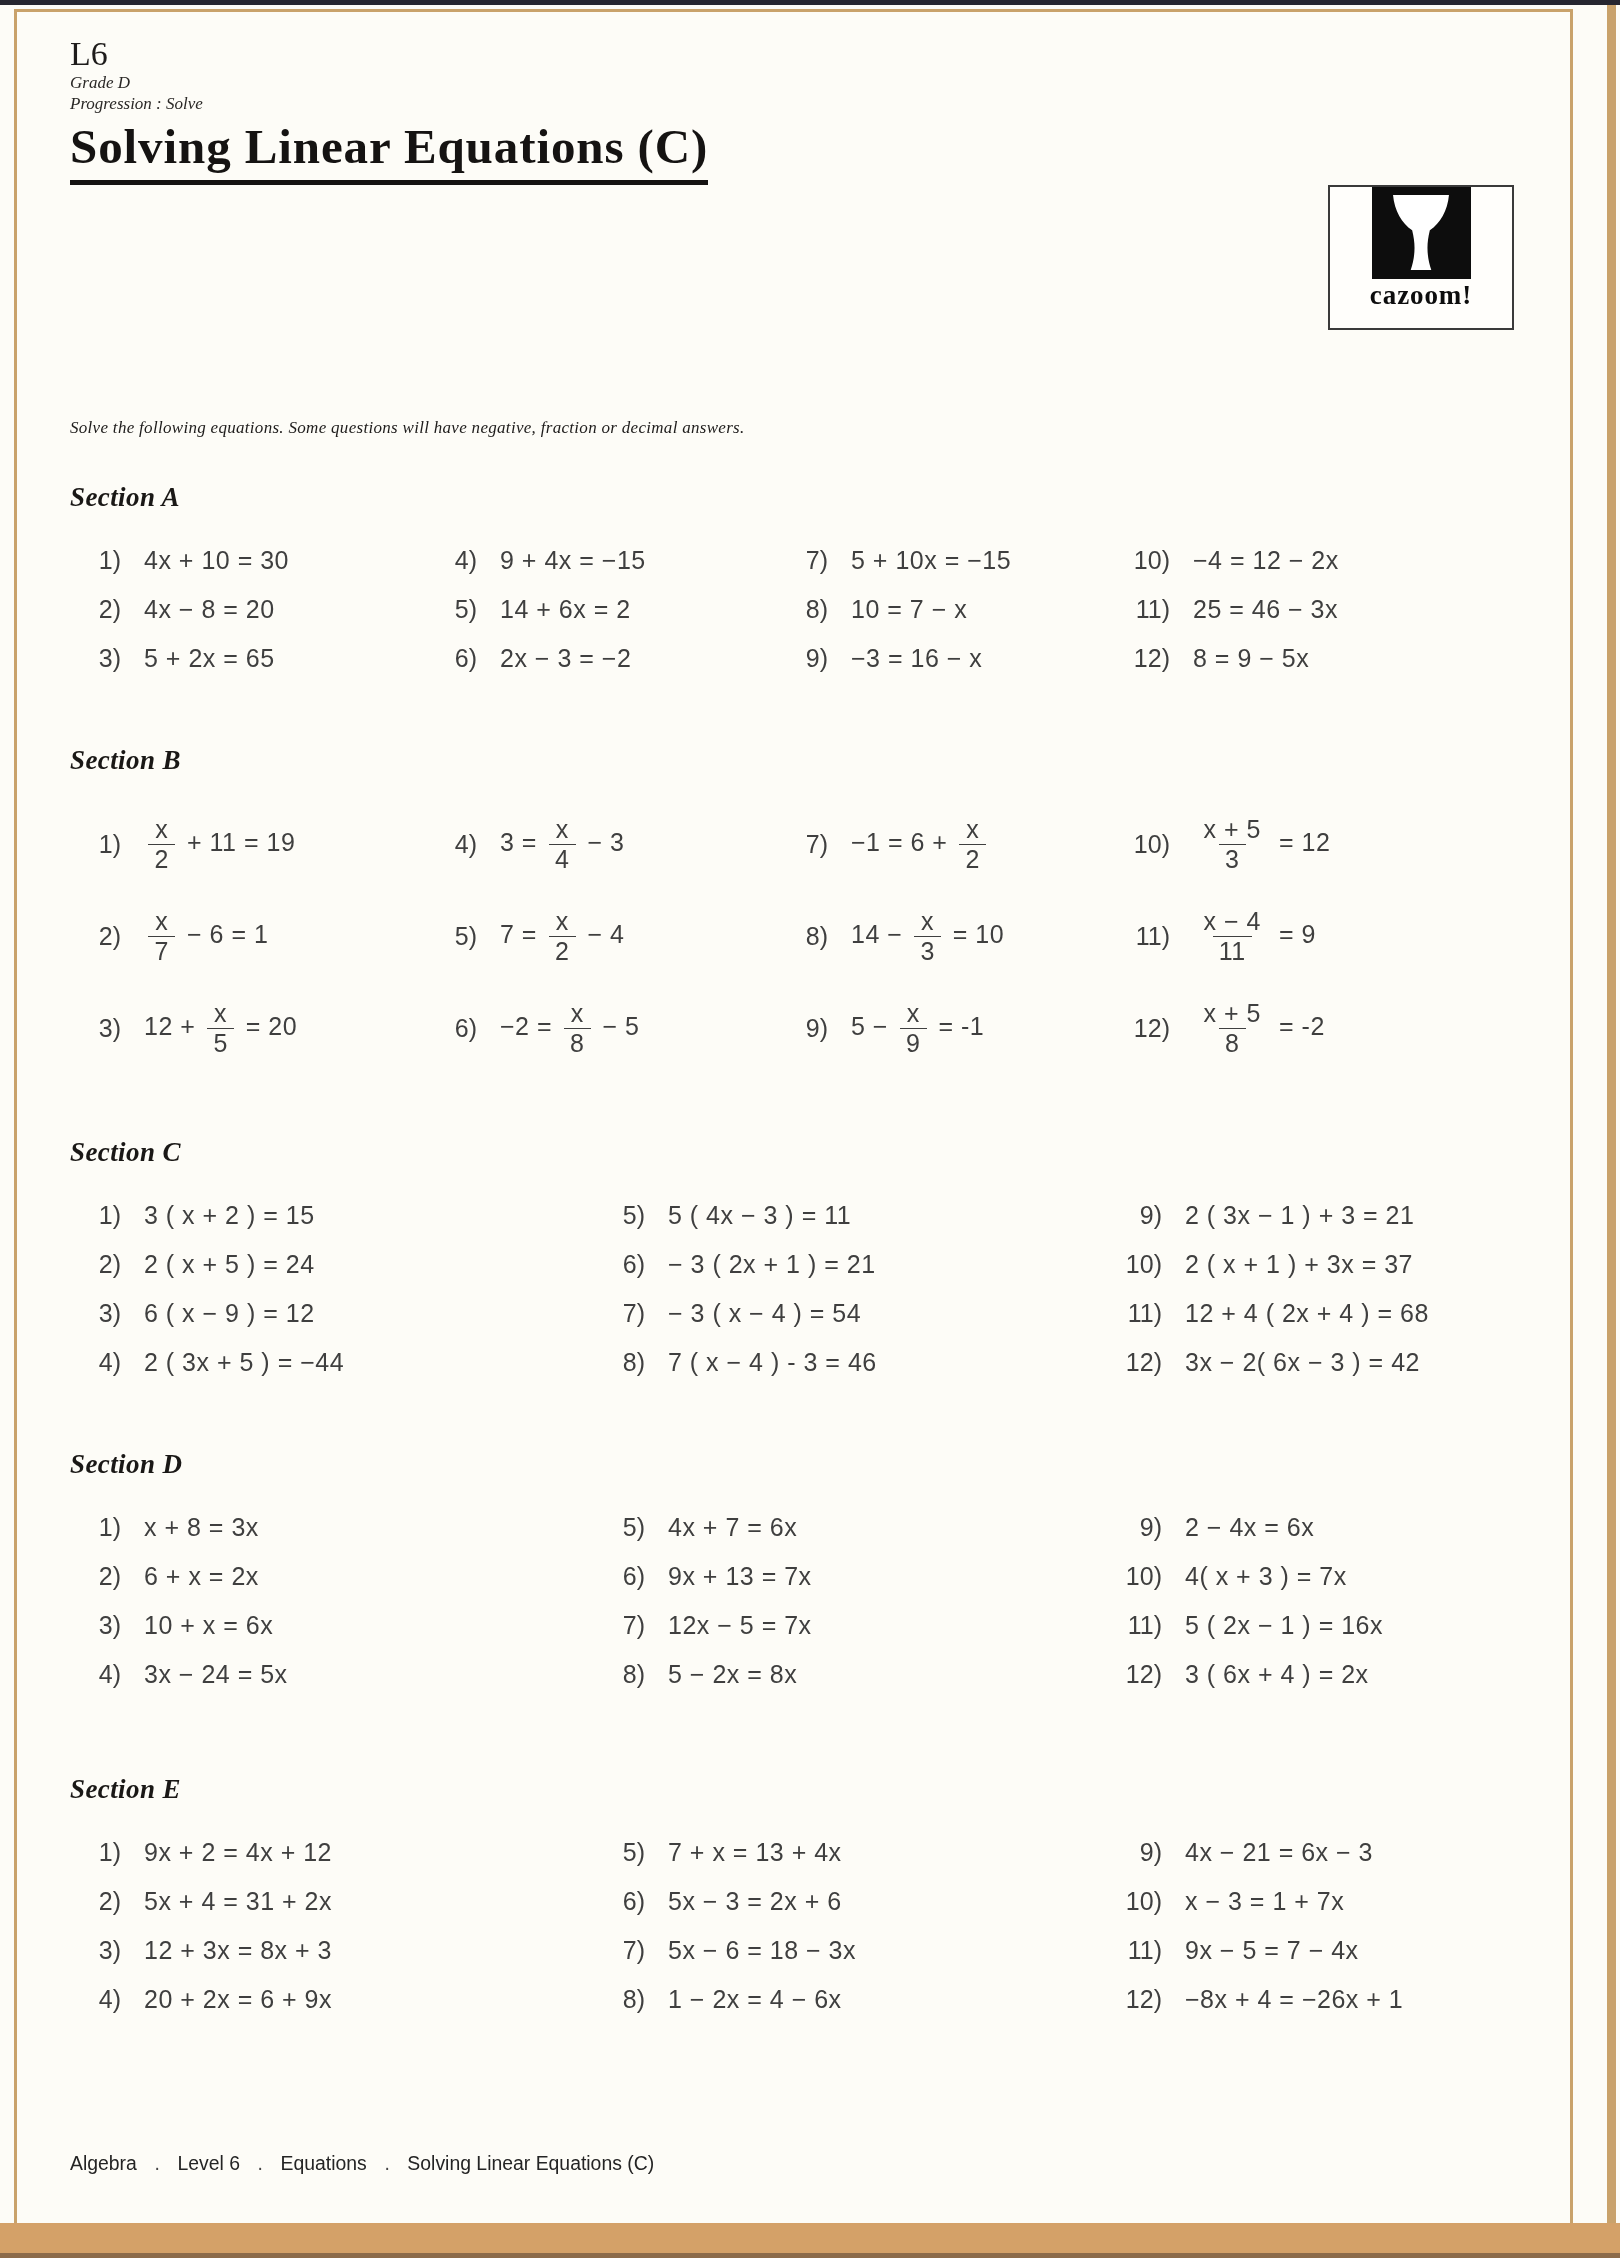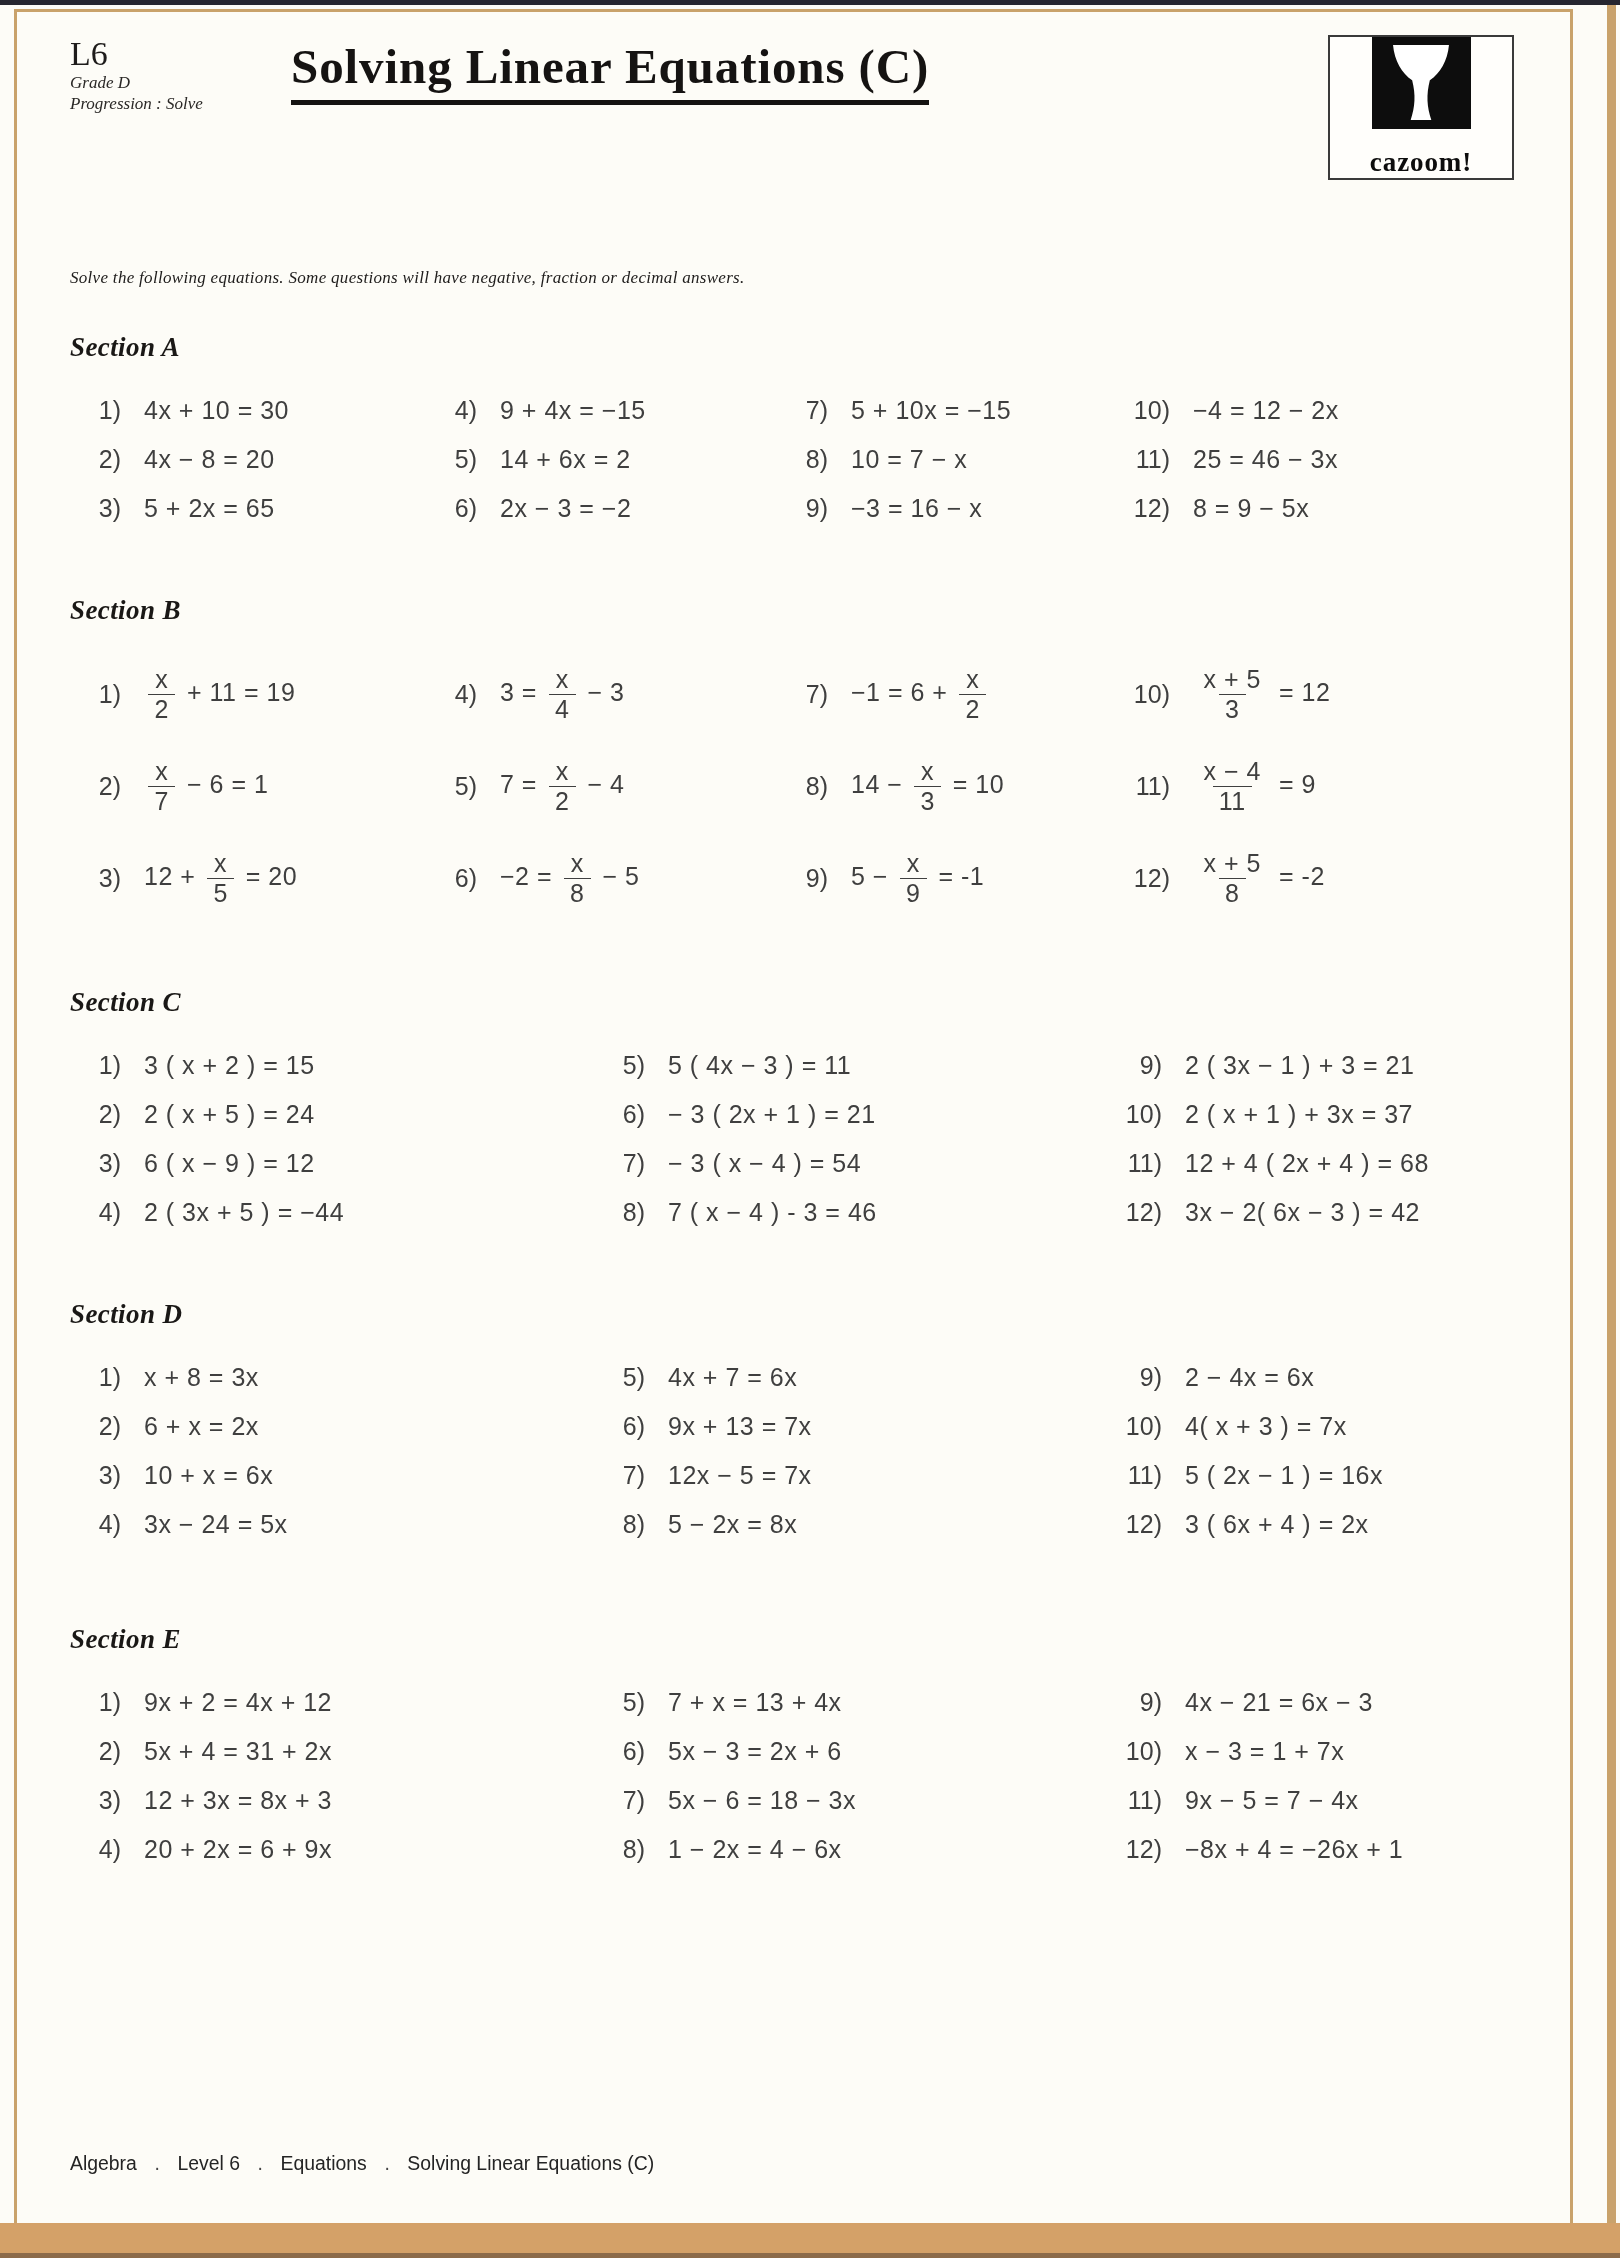--- a/index.html
+++ b/index.html
@@ -13,32 +13,32 @@
   .bottom-tan { position:absolute; left:0; right:0; bottom:5.3px; height:30px; background:#d4a168; }
   .bottom-dark { position:absolute; left:0; right:0; bottom:0; height:5.3px; background:#8c6b4a; }
 
   .frame {
     position:absolute; left:14px; top:8.8px; width:1559px; height:2237px;
     border:3.5px solid #c9a26b; box-sizing:border-box; background:#fdfcf7;
   }
   .content { padding:0 56px 0 53px; }
 
   
-  .header { display:flex; align-items:flex-start; margin-top:23px; }
+  .header { display:flex; align-items:flex-start; margin-top:23px;flex-direction:column; }
   .meta { width:221px; flex:none; color:#1e1c1b; }
   .level-code { font-family:"Liberation Serif", serif; font-size:34px; line-height:1.1; }
   .meta-line { font-family:"Liberation Serif", serif; font-style:italic; font-size:17px; line-height:1.25; color:#2a2826; }
   .title {
     font-family:"Liberation Serif", serif; font-weight:bold; font-size:49px; letter-spacing:0.9px;
     color:#151312; margin:3.5px 17.6px 0 0; padding-bottom:4.4px; border-bottom:5.3px solid #151312;
     align-self:flex-start; white-space:nowrap;
   }
   .logo-box {
     margin-left:auto; flex:none; width:182px; height:141px; border:2.6px solid #3a3a3a; background:#fffefb;
-    display:flex; flex-direction:column; align-items:center; justify-content:space-between;
+    display:flex; flex-direction:column; align-items:center; justify-content:flex-start;
   }
   .logo-square { width:99px; height:92px; background:#0d0d0d; display:flex; align-items:center; justify-content:center; }
   .logo-square svg { width:74px; height:81px; display:block; }
   .logo-text { font-family:"Liberation Serif", serif; font-weight:bold; font-size:27px; color:#0d0d0d; letter-spacing:0.9px; margin-top:1.8px; }
 
   
   .instruction {
     margin:88px 0 0 0; font-family:"Liberation Serif", serif; font-style:italic;
     font-size:17px; color:#1e1c1b; letter-spacing:0.3px;
   }

